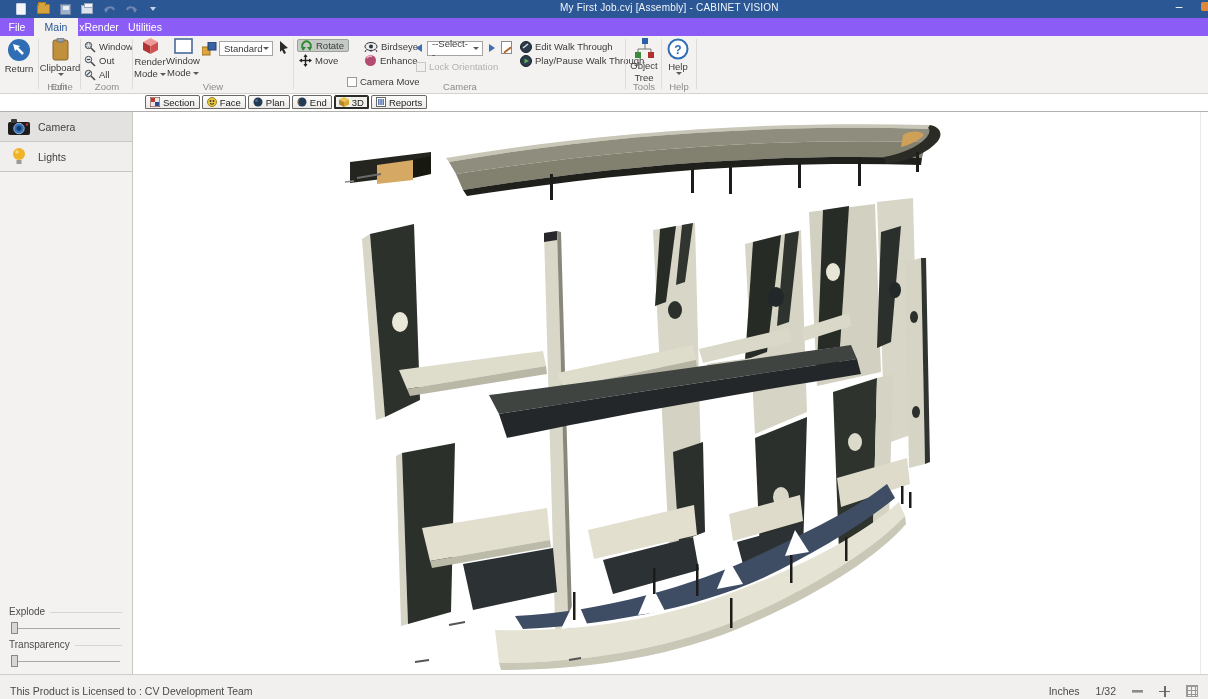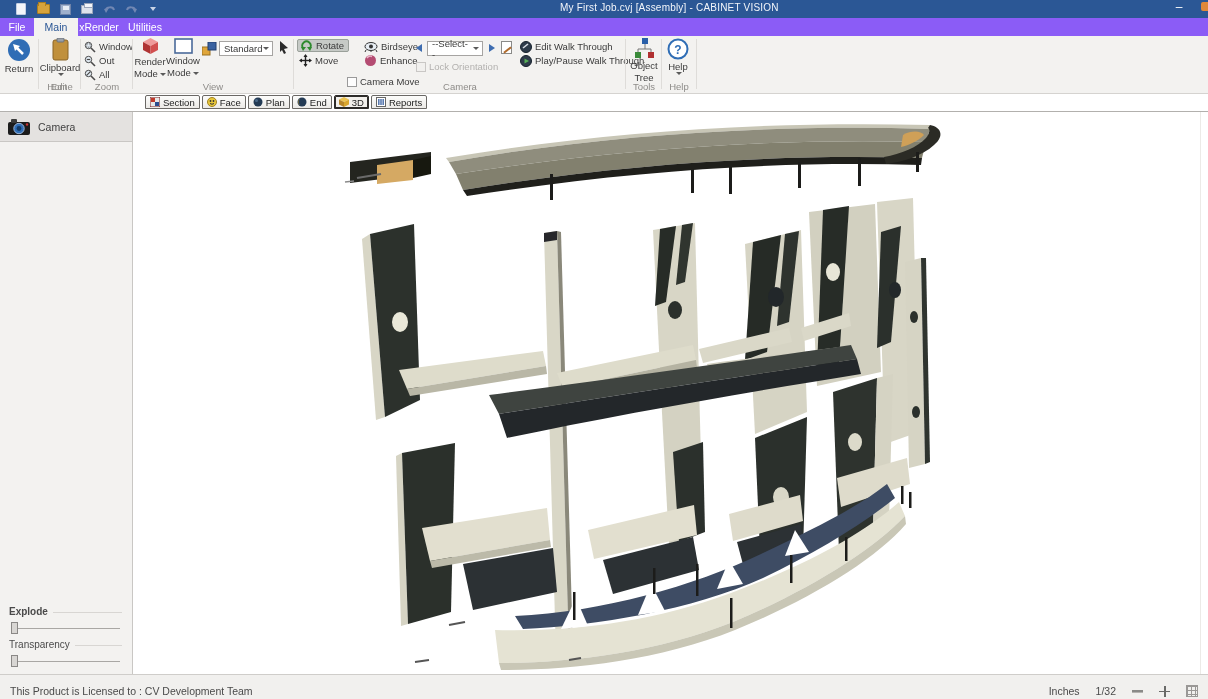--- a/index.html
+++ b/index.html
@@ -386,22 +386,32 @@
           <svg width="24" height="18">
             <rect x="1" y="4" width="22" height="13" rx="2" fill="#1c1c1c"></rect>
             <rect x="4" y="1" width="6" height="4" rx="1" fill="#3a3a3a"></rect>
             <circle cx="12" cy="10.5" r="5.2" fill="#2f6db5" stroke="#9ab2d4"></circle>
             <circle cx="12" cy="10.5" r="2.4" fill="#143a66"></circle>
             <circle cx="20" cy="6.5" r="1.2" fill="#c33"></circle>
           </svg>
         </span>
         <span class="slabel">Camera</span>
       </div>
-
-      <div class="sgroup" style="top:494px;font-weight:bold;">
+      <div class="srow">
+        <span class="sicon">
+          <svg width="16" height="19">
+            <circle cx="8" cy="7" r="6" fill="#f0b429"></circle>
+            <circle cx="6" cy="5" r="1.8" fill="#f8d87a"></circle>
+            <rect x="5.5" y="13" width="5" height="4" fill="#9a9a98"></rect>
+          </svg>
+        </span>
+        <span class="slabel">Lights</span>
+      </div>
+
+      <div class="sgroup" style="top:494px;">
         <div class="sg-head">
           <span>Explode</span>
           <span class="sg-line"></span>
         </div>
         <div class="track">
           <div class="rail"></div>
           <div class="thumb"></div>
         </div>
       </div>
       <div class="sgroup" style="top:527px;">

